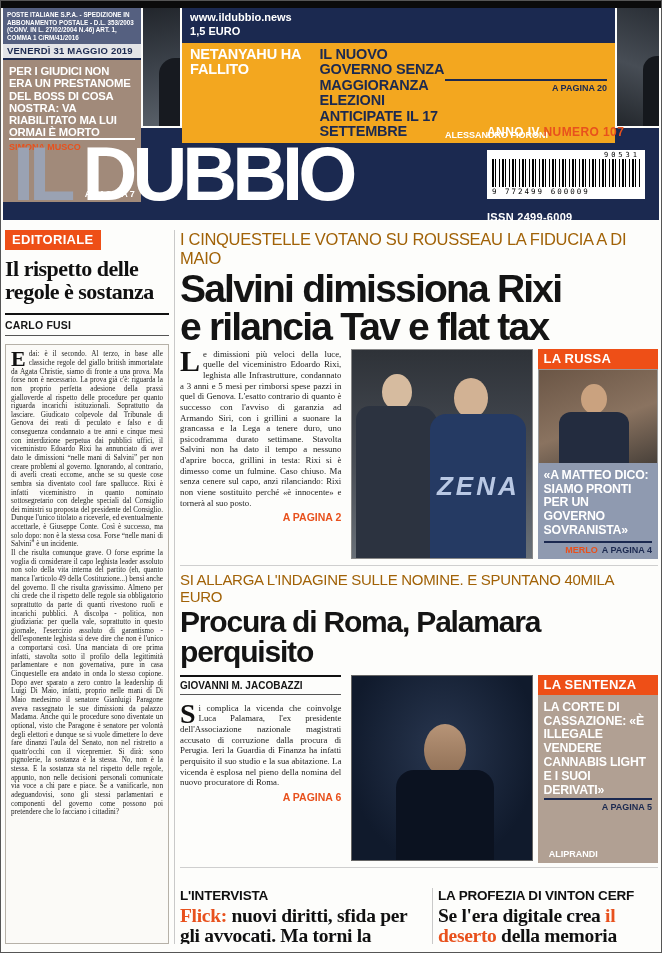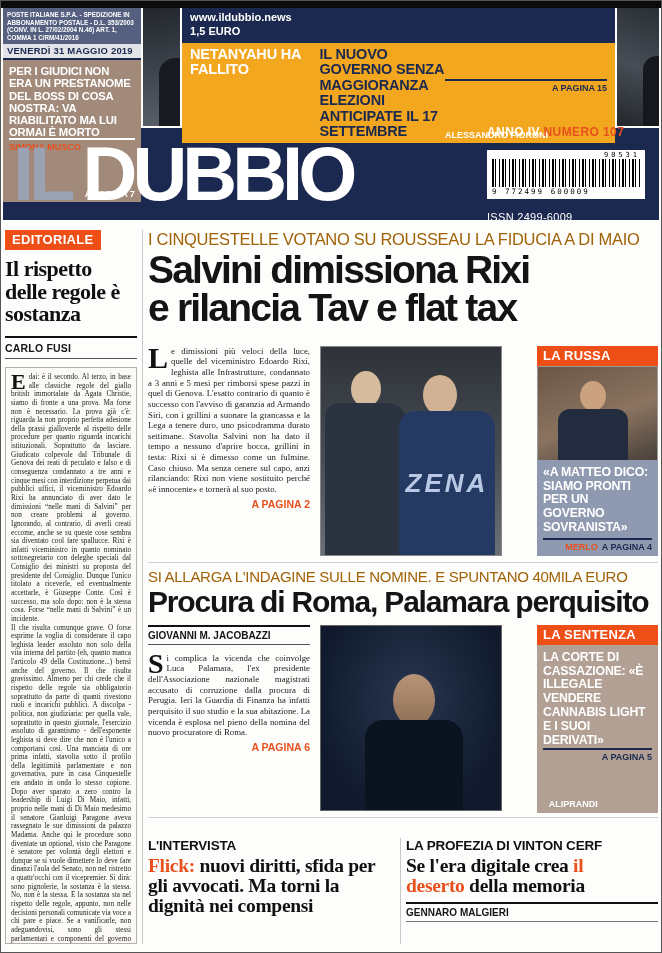--- a/index.html
+++ b/index.html
@@ -41,44 +41,44 @@
   
   .masthead { background:#1b2950; margin:2px 2px 0; height:92px; display:flex; align-items:center; padding:0 10px; }
   .logo { font-weight:bold; font-size:76px; letter-spacing:-5px; line-height:0.9; display:flex; gap:12px; }
   .logo-il { color:#9aa2b3; } .logo-dubbio { color:#ffffff; }
   .mast-right { margin-left:auto; width:162px; }
   .anno-row { color:#fff; font-weight:bold; font-size:12px; letter-spacing:0.4px; margin-bottom:3px; }
   .barcode { background:#fff; padding:2px 5px 3px; width:158px;margin-top:11px; }
   .bc-top { text-align:right; font-size:7px; font-family:"DejaVu Sans Mono",monospace; letter-spacing:3px; line-height:1.1; color:#000; }
   .bars { height:28px; background:repeating-linear-gradient(90deg,#000 0 2px,#fff 2px 3px,#000 3px 4px,#fff 4px 7px,#000 7px 8px,#fff 8px 10px); }
   .bc-num { font-size:7.5px; font-family:"DejaVu Sans Mono",monospace; letter-spacing:2px; line-height:1.2; color:#000; }
-  .issn { color:#fff; font-weight:normal; font-size:11px; margin-top:12px; letter-spacing:0.3px; }
+  .issn { color:#fff; font-weight:bold; font-size:11px; margin-top:12px; letter-spacing:0.3px; }
 
   
   .content { display:flex; padding:10px 3px 0 4px; height:724px; overflow:hidden; }
   .vdiv { width:1px; background:#c9c9c9; margin:0 5px; }
 
   
-  .editorial { width:132px; display:flex; flex-direction:column; }
+  .editorial { width:164px; display:flex; flex-direction:column; }
   .ed-label { background:#ee4f17; color:#fff; font-weight:bold; font-size:13px; padding:2px 7px 3px;
               align-self:flex-start; letter-spacing:0.3px; }
   .ed-title { font-family:"Liberation Serif",serif; font-weight:bold; font-size:22px; line-height:1.03;
               letter-spacing:-0.5px; margin:8px 0 10px; color:#101010; }
   .author-block { border-top:2px solid #111; border-bottom:1px solid #555; font-weight:bold; font-size:10.5px;
                   padding:4px 0; margin-bottom:8px; letter-spacing:0.2px; }
   .ed-body { border:1px solid #b6b1a8; background:#fbfaf7; padding:5px; font-family:"Liberation Serif",serif;
              font-size:7.2px; line-height:1.2; text-align:justify; color:#1c1c1c; flex:1; overflow:hidden; }
   .dropcap { float:left; font-family:"Liberation Serif",serif; font-weight:bold; color:#111; }
   .dc-ed { font-size:22px; line-height:17px; padding-right:3px; }
 
   
   .main { flex:1; display:flex; flex-direction:column; min-width:0; }
   .kicker { font-weight:normal; letter-spacing:-0.3px; color:#a16207; }
   .k1 { font-size:16.5px; margin-bottom:2px; }
-  .headline1 { font-weight:bold; font-size:39px; line-height:0.97; letter-spacing:-1.8px; color:#141414; margin-bottom:19px; }
+  .headline1 { font-weight:bold; font-size:39px; line-height:0.97; letter-spacing:-1.8px; color:#141414; margin-bottom:3px; }
   .row { display:flex; }
   .lead-row { height:210px; }
   .col.article { width:167px; padding-right:5px; display:flex; flex-direction:column; overflow:hidden; }
   .body-text { font-family:"Liberation Serif",serif; font-size:8.8px; line-height:1.21; text-align:justify; color:#1b1b1b; }
   .dc-lead { font-size:30px; line-height:23px; padding-right:3px; }
   .pagina { font-weight:bold; font-size:10.5px; text-align:right; margin-top:3px; color:#e8511d; }
 
   .lead-photo { width:182px; margin:0 5px; border:1px solid #888;
                 background:linear-gradient(180deg,#2e3238 0%,#494e56 55%,#697078 100%); }
   .ph-head { position:absolute; border-radius:50%; background:#d6bb9f; }
@@ -149,21 +149,21 @@
     <div class="col-mid">
       <div class="site-row">
         <div>www.ildubbio.news</div>
         <div>1,5 EURO</div>
       </div>
       <div class="teaser-amber">
         <div class="am-line1">NETANYAHU HA FALLITO</div>
         <div class="am-body">IL NUOVO GOVERNO SENZA MAGGIORANZA ELEZIONI ANTICIPATE IL 17 SETTEMBRE</div>
         <div class="byline-row">
           <span class="white">ALESSANDRO FIORONI</span>
-          <span class="navy">A PAGINA 15</span>
+          <span class="navy">A PAGINA 20</span>
         </div>
       </div>
     </div>
     <div class="photo photo-netanyahu"></div>
   </header>
 
   <div class="masthead">
     <div class="logo">
       <span class="logo-il">IL</span>
       <span class="logo-dubbio">DUBBIO</span>

